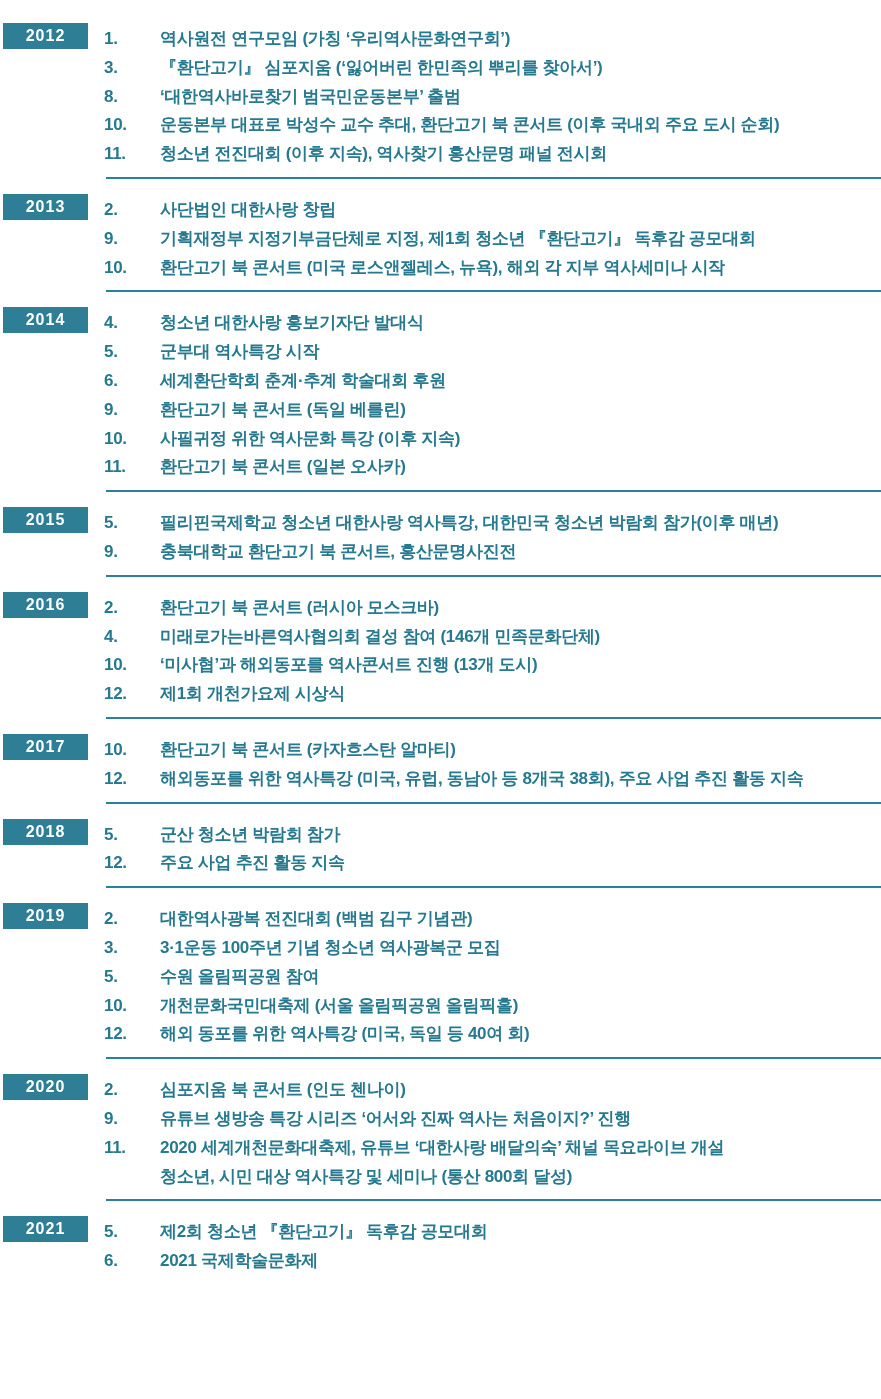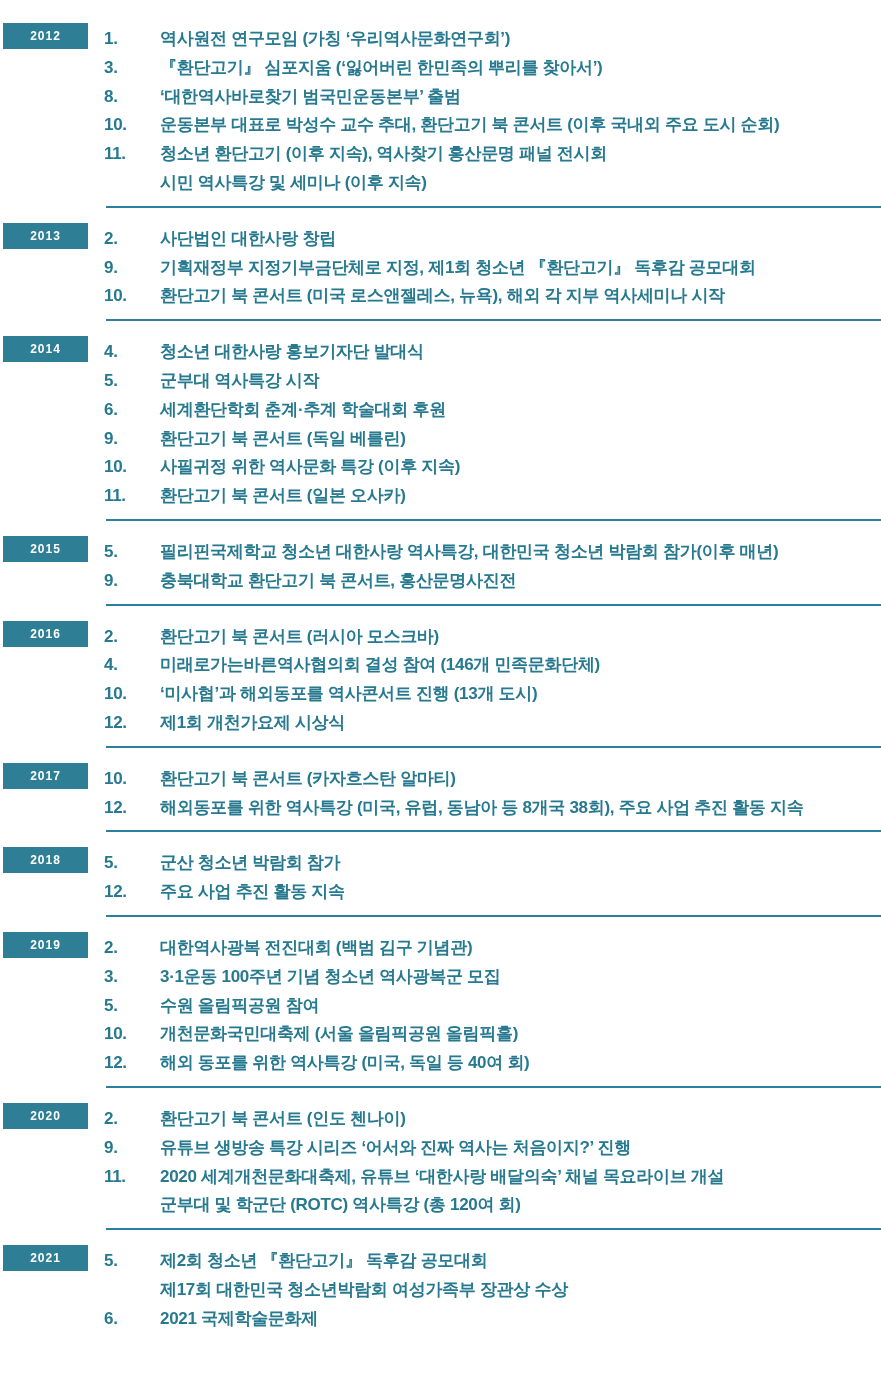--- a/index.html
+++ b/index.html
@@ -22,21 +22,21 @@
     display: flex;
     align-items: flex-start;
   }
   .year-badge {
     flex: none;
     width: 85px;
     height: 26px;
     margin-left: 3px;
     background: var(--badge-bg, #2e7f96);
     color: var(--badge-text, #ffffff);
-    font-size: 12px;
+    font-size: 16px;
     font-weight: bold;
     letter-spacing: 1px;
     text-align: center;
     line-height: 26px;
   }
   .events {
     flex: 1;
     padding-top: 2px;
   }
   .event-row {
@@ -78,25 +78,21 @@
         <div class="event-row">
           <span class="event-num">8.</span>
           <span class="event-text">‘대한역사바로찾기 범국민운동본부’ 출범</span>
         </div>
         <div class="event-row">
           <span class="event-num">10.</span>
           <span class="event-text">운동본부 대표로 박성수 교수 추대, 환단고기 북 콘서트 (이후 국내외 주요 도시 순회)</span>
         </div>
         <div class="event-row">
           <span class="event-num">11.</span>
-          <span class="event-text">청소년 환단고기 (이후 지속), 역사찾기 홍산문명 패널 전시회</span>
-        </div>
-        <div class="event-row">
-          <span class="event-num"></span>
-          <span class="event-text">시민 역사특강 및 세미나 (이후 지속)</span>
+          <span class="event-text">청소년 전진대회 (이후 지속), 역사찾기 홍산문명 패널 전시회</span>
         </div>
       </div>
     </div>
     <hr class="divider">
     <div class="section">
       <div class="year-badge">2013</div>
       <div class="events">
         <div class="event-row">
           <span class="event-num">2.</span>
           <span class="event-text">사단법인 대한사랑 창립</span>
@@ -230,47 +226,43 @@
           <span class="event-text">해외 동포를 위한 역사특강 (미국, 독일 등 40여 회)</span>
         </div>
       </div>
     </div>
     <hr class="divider">
     <div class="section">
       <div class="year-badge">2020</div>
       <div class="events">
         <div class="event-row">
           <span class="event-num">2.</span>
-          <span class="event-text">환단고기 북 콘서트 (인도 첸나이)</span>
+          <span class="event-text">심포지움 북 콘서트 (인도 첸나이)</span>
         </div>
         <div class="event-row">
           <span class="event-num">9.</span>
           <span class="event-text">유튜브 생방송 특강 시리즈 ‘어서와 진짜 역사는 처음이지?’ 진행</span>
         </div>
         <div class="event-row">
           <span class="event-num">11.</span>
           <span class="event-text">2020 세계개천문화대축제, 유튜브 ‘대한사랑 배달의숙’ 채널 목요라이브 개설</span>
         </div>
         <div class="event-row">
           <span class="event-num"></span>
-          <span class="event-text">군부대 및 학군단 (ROTC) 역사특강 (총 120여 회)</span>
+          <span class="event-text">청소년, 시민 대상 역사특강 및 세미나 (통산 800회 달성)</span>
         </div>
       </div>
     </div>
     <hr class="divider">
     <div class="section">
       <div class="year-badge">2021</div>
       <div class="events">
         <div class="event-row">
           <span class="event-num">5.</span>
           <span class="event-text">제2회 청소년 『환단고기』 독후감 공모대회</span>
-        </div>
-        <div class="event-row">
-          <span class="event-num"></span>
-          <span class="event-text">제17회 대한민국 청소년박람회 여성가족부 장관상 수상</span>
         </div>
         <div class="event-row">
           <span class="event-num">6.</span>
           <span class="event-text">2021 국제학술문화제</span>
         </div>
       </div>
     </div>
   </div>
 
 </body></html>

